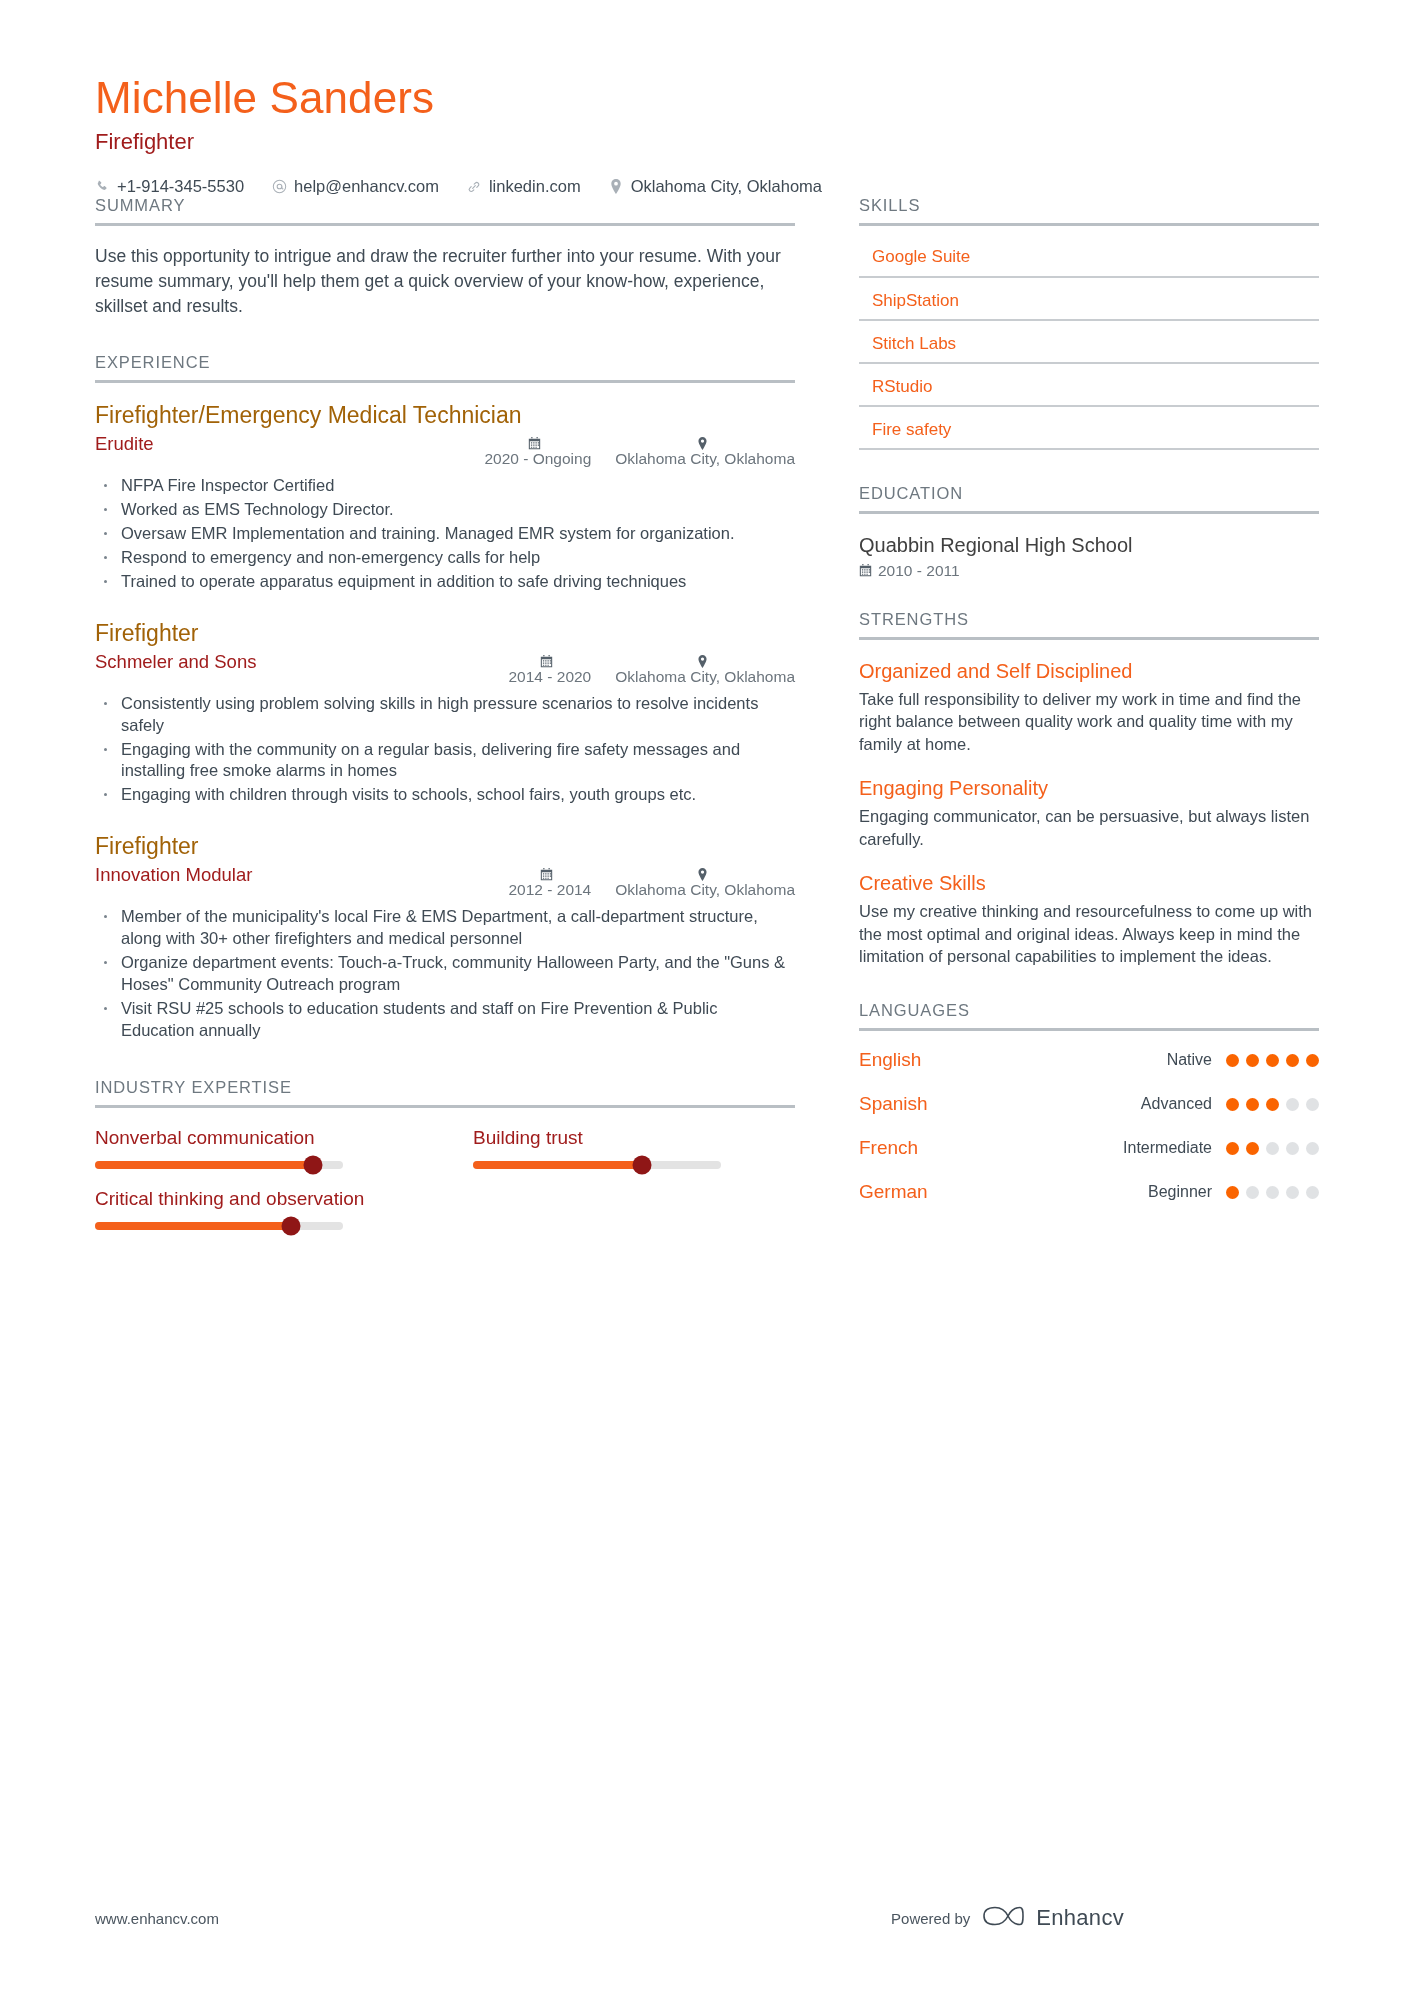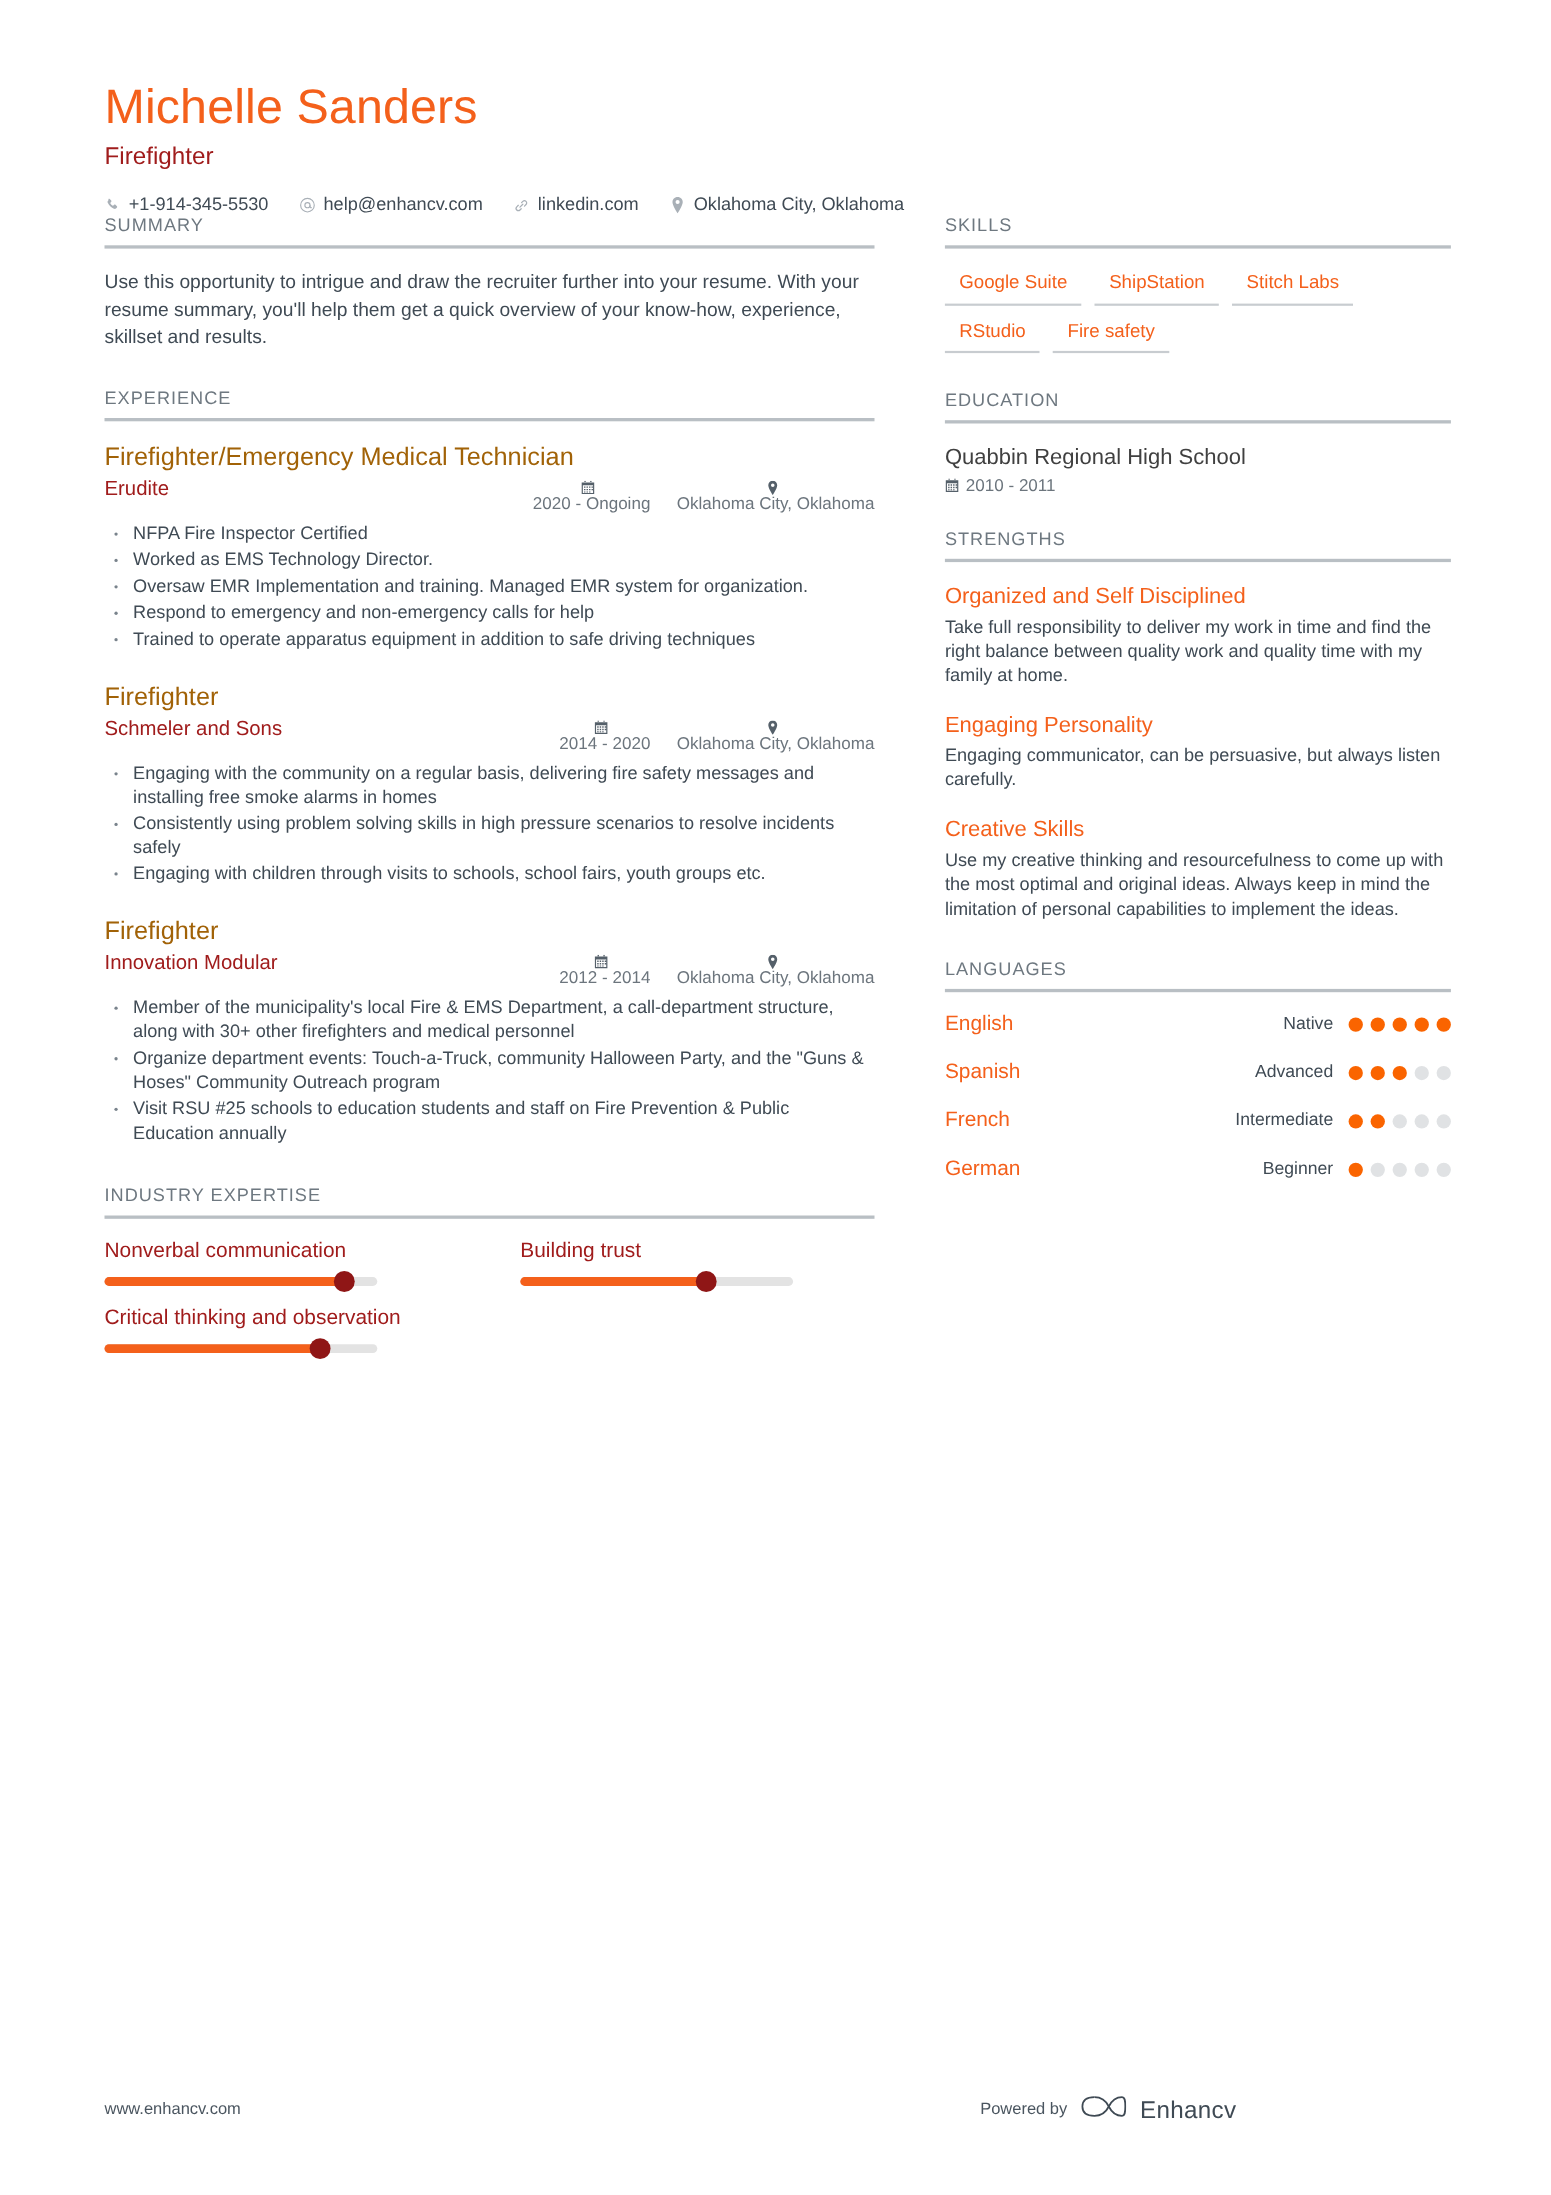--- a/index.html
+++ b/index.html
@@ -197,20 +197,21 @@
     background: #8f1616;
     border-radius: 50%;
     transform: translate(-50%, -50%);
   }
 
   
   .skills-wrap {
     display: flex;
     flex-wrap: wrap;
     gap: 10px 12px;
+    flex-direction: column;
   }
   .skill-tag {
     font-size: 17px;
     color: #f4601b;
     padding: 2px 13px 7px 13px;
     border-bottom: 2px solid #c8ccd0;
     line-height: 1.3;
     white-space: nowrap;
   }
 
@@ -404,22 +405,22 @@
             <span class="exp-location meta-slot-loc">
               <span class="ic">
                 <svg width="11" height="13" viewBox="0 0 12 16" fill="currentColor">
                     <path d="M6 0C3.2 0 1 2.2 1 5c0 3.6 5 11 5 11s5-7.4 5-11c0-2.8-2.2-5-5-5zm0 7a2 2 0 110-4 2 2 0 010 4z"></path>
                   </svg>
               </span>
               <span>Oklahoma City, Oklahoma</span>
             </span>
           </div>
           <ul class="bullets">
+            <li>Consistently using problem solving skills in high pressure scenarios to resolve incidents safely</li>
             <li>Engaging with the community on a regular basis, delivering fire safety messages and installing free smoke alarms in homes</li>
-            <li>Consistently using problem solving skills in high pressure scenarios to resolve incidents safely</li>
             <li>Engaging with children through visits to schools, school fairs, youth groups etc.</li>
           </ul>
         </div>
 
         <div class="exp-entry">
           <div class="exp-role">Firefighter</div>
           <div class="exp-meta">
             <span class="exp-company">Innovation Modular</span>
             <span class="exp-dates meta-slot-dates">
               <span class="ic">

